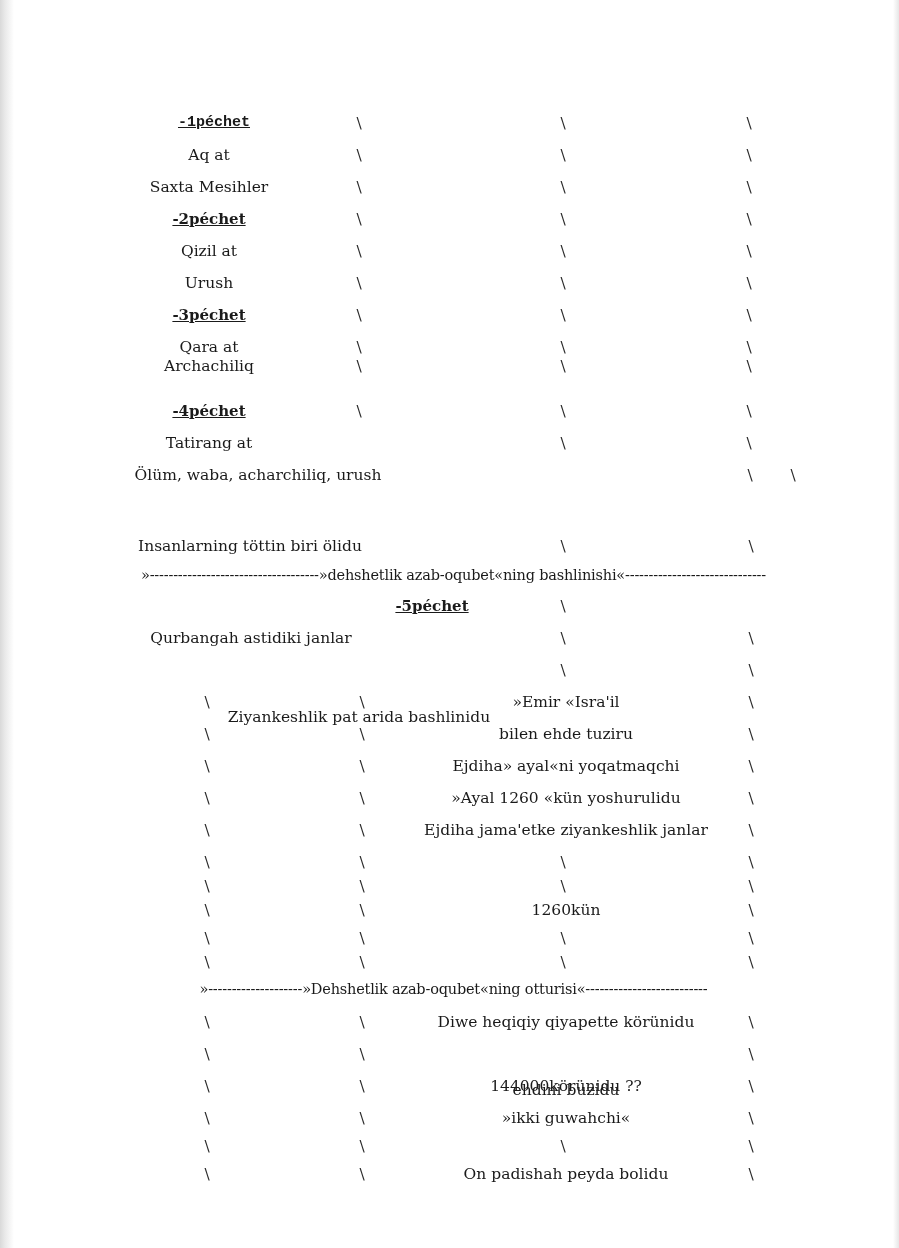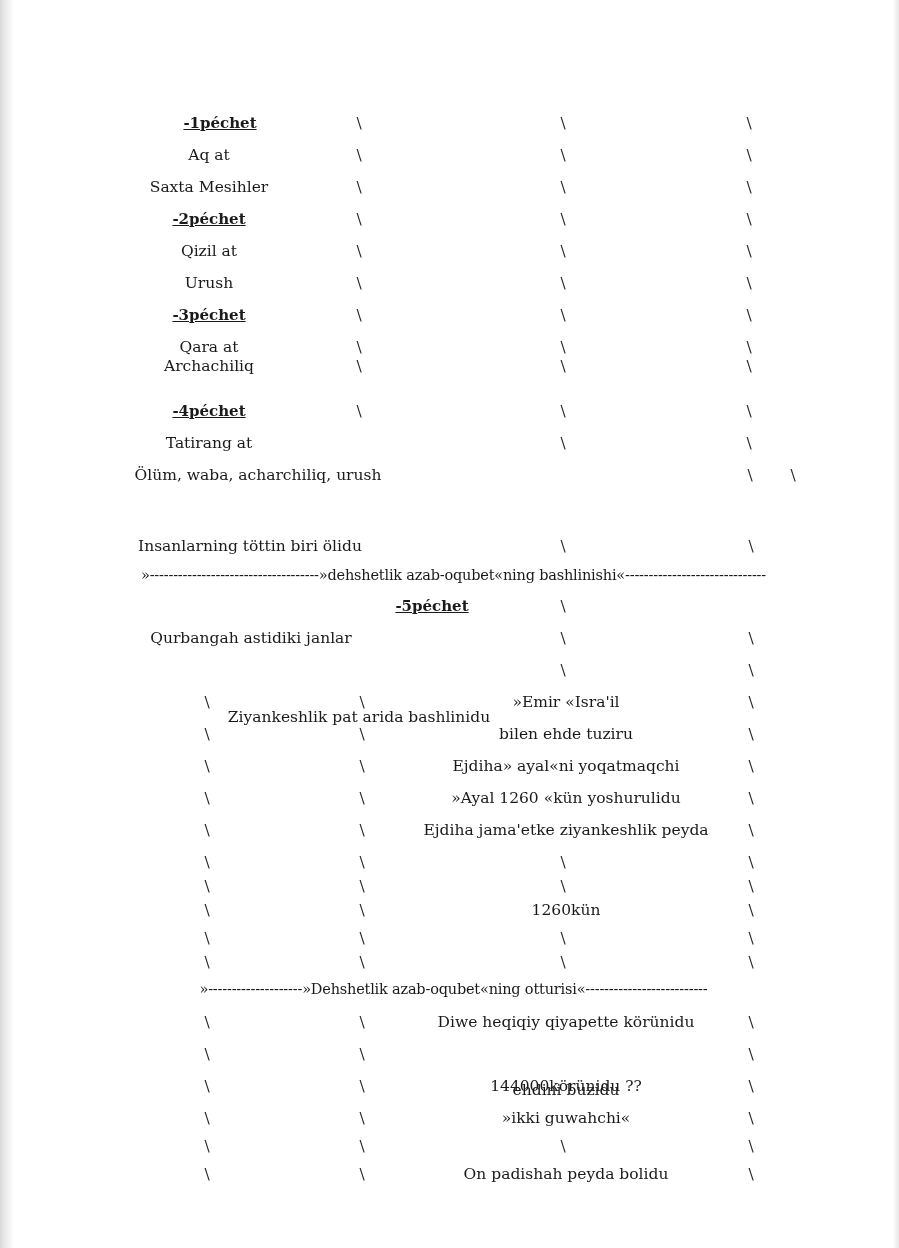--- a/index.html
+++ b/index.html
@@ -104,21 +104,21 @@
   }
 </style>
 </head>
 <body>
 
 <div class="page-edge-left"></div>
 <div class="sheet">
 
   <div class="rows">
       <div class="row" style="top: 113px;">
-        <div class="cell center bold-ul" style="left: 206px;">-1péchet</div>
+        <div class="cell center bold-ul" style="left: 200px; font-family: Liberation Mono, monospace;">-1péchet</div>
         <span class="tick" style="left: 345px;">\</span>
         <span class="tick" style="left: 549px;">\</span>
         <span class="tick" style="left: 735px;">\</span>
       </div>
       <div class="row" style="top: 145px;">
         <div class="cell center" style="left: 195px;">Aq at</div>
         <span class="tick" style="left: 345px;">\</span>
         <span class="tick" style="left: 549px;">\</span>
         <span class="tick" style="left: 735px;">\</span>
       </div>
@@ -217,21 +217,21 @@
         <span class="tick" style="left: 348px;">\</span>
         <span class="tick" style="left: 737px;">\</span>
       </div>
       <div class="row" style="top: 788px;">
         <div class="cell center" style="left: 552px;">»Ayal 1260 «kün yoshurulidu</div>
         <span class="tick" style="left: 193px;">\</span>
         <span class="tick" style="left: 348px;">\</span>
         <span class="tick" style="left: 737px;">\</span>
       </div>
       <div class="row" style="top: 820px;">
-        <div class="cell center" style="left: 552px;">Ejdiha jama'etke ziyankeshlik peyda</div>
+        <div class="cell center" style="left: 552px;">Ejdiha jama'etke ziyankeshlik janlar</div>
         <span class="tick" style="left: 193px;">\</span>
         <span class="tick" style="left: 348px;">\</span>
         <span class="tick" style="left: 737px;">\</span>
       </div>
       <div class="row" style="top: 852px;">
         <span class="tick" style="left: 193px;">\</span>
         <span class="tick" style="left: 348px;">\</span>
         <span class="tick" style="left: 549px;">\</span>
         <span class="tick" style="left: 737px;">\</span>
       </div>

